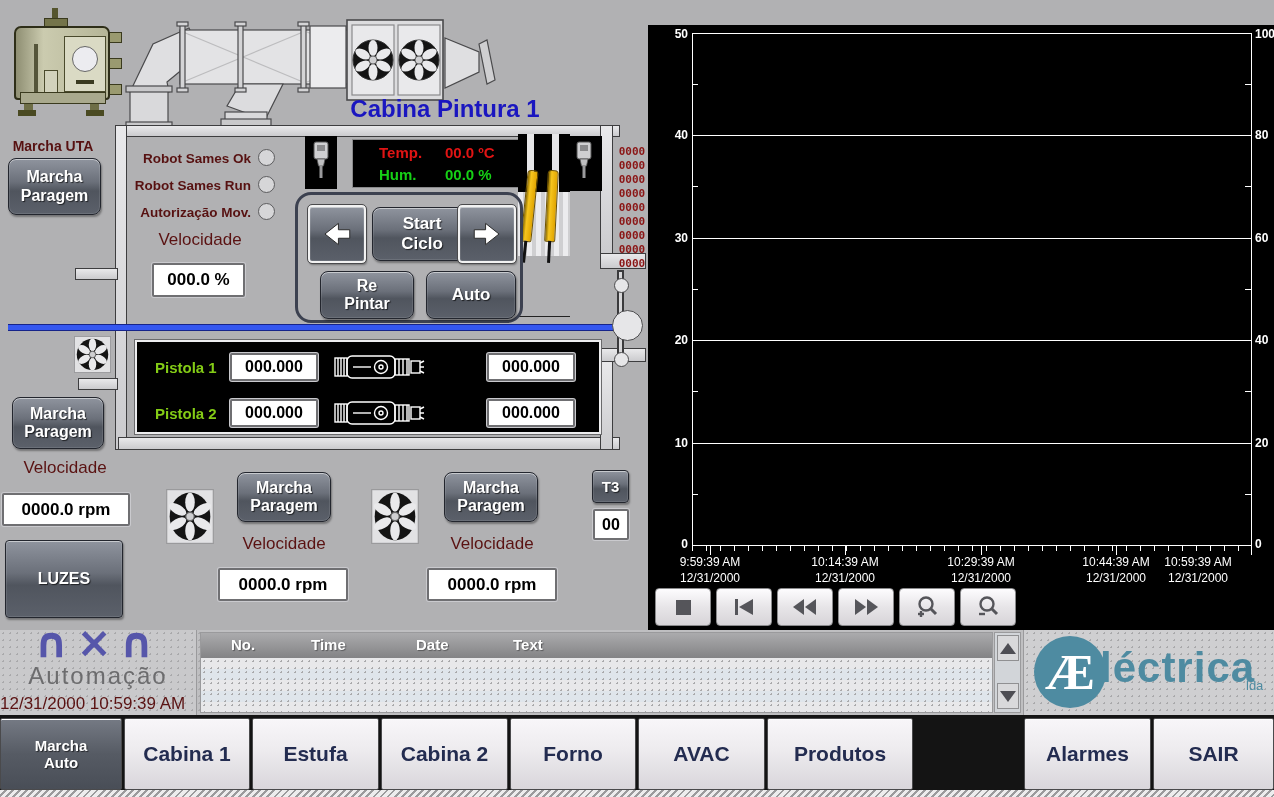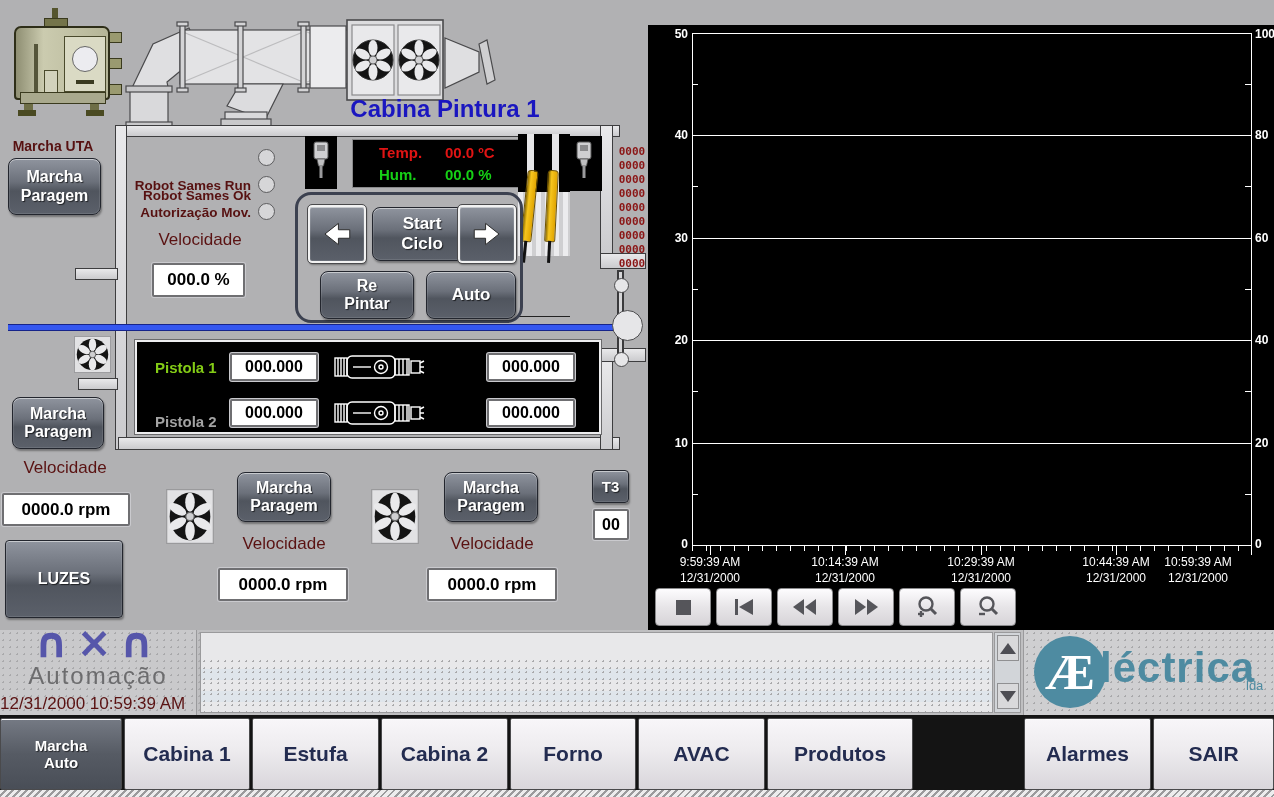--- a/index.html
+++ b/index.html
@@ -166,21 +166,21 @@
     <div class="cnt" style="top:70px;">0000</div>
     <div class="cnt" style="top:84px;">0000</div>
     <div class="cnt" style="top:98px;">0000</div>
     <div class="cnt" style="top:112px;">0000</div>
   </div>
 
   <div class="lbl" style="left:0px;top:138px;width:106px;text-align:center;font-size:14px;">Marcha UTA</div>
   <button class="btn" style="left:8px;top:158px;width:93px;height:57px;font-size:16px;">Marcha
 Paragem</button>
 
-  <div class="lbl" style="left:128px;top:151px;width:123px;text-align:right;font-size:13.5px;margin-top:37px;">Robot Sames Ok</div>
+  <div class="lbl" style="left:128px;top:151px;width:123px;text-align:right;font-size:13.5px;">Robot Sames Ok</div>
   <div class="ind" style="left:258px;top:149px;"></div>
   <div class="lbl" style="left:128px;top:178px;width:123px;text-align:right;font-size:13.5px;">Robot Sames Run</div>
   <div class="ind" style="left:258px;top:176px;"></div>
   <div class="lbl" style="left:128px;top:205px;width:123px;text-align:right;font-size:13.5px;">Autorização Mov.</div>
   <div class="ind" style="left:258px;top:203px;"></div>
   <div class="lbl" style="left:140px;top:230px;width:120px;text-align:center;font-size:17px;font-weight:normal;color:#5a1212;">Velocidade</div>
   <div class="vbox" style="left:152px;top:263px;width:93px;height:34px;font-size:17px;">000.0 %</div>
 
   <div class="abs" style="left:305px;top:136px;width:32px;height:53px;background:#000;"></div>
   <div class="abs" style="left:566px;top:136px;width:36px;height:55px;background:#000;"></div>
@@ -255,21 +255,21 @@
           <path d="M20 14 h18"></path>
         <circle cx="48" cy="14" r="6.5"></circle>
           <circle cx="48" cy="14" r="2"></circle>
         <rect x="62" y="6" width="14" height="16"></rect>
           <path d="M66 6 V22 M70 6 V22 M74 6 V22"></path>
         <rect x="78" y="8" width="9" height="12"></rect>
           <path d="M87 10 l4 -2 M87 18 l4 2 M87 14 h4"></path>
       </g>
     </svg>
     <div class="vbox" style="left:350px;top:11px;width:88px;height:28px;font-size:16px;">000.000</div>
-    <span class="abs" style="left:18px;top:71px;color:#a3a3a3;font-weight:bold;font-size:15px;">Pistola 2</span>
+    <span class="abs" style="left:18px;top:63px;color:#84cc16;font-weight:bold;font-size:15px;">Pistola 2</span>
     <div class="vbox" style="left:93px;top:57px;width:88px;height:28px;font-size:16px;">000.000</div>
     <svg class="abs" style="left:196px;top:57px;" width="118" height="28" viewBox="0 0 118 28">
       <g stroke="#fff" fill="none" stroke-width="1.4">
         <rect x="2" y="5" width="12" height="18"></rect>
           <path d="M5 5 V23 M8 5 V23 M11 5 V23"></path>
         <rect x="14" y="3" width="48" height="22" rx="5"></rect>
           <path d="M20 14 h18"></path>
         <circle cx="48" cy="14" r="6.5"></circle>
           <circle cx="48" cy="14" r="2"></circle>
         <rect x="62" y="6" width="14" height="16"></rect>
@@ -421,20 +421,26 @@
 
   <div class="abs dots" style="left:0;top:630px;width:1274px;height:85px;background-color:#bfbfc1;">
 
     <div class="abs dots" style="left:0;top:0;width:196px;height:85px;background-color:#c9c9cb;border-right:1px solid #9a9a9c;">
       <div class="abs" style="left:0;top:-12px;width:196px;text-align:center;font-family:'DejaVu Sans',sans-serif;font-size:42px;font-weight:bold;color:#5656aa;letter-spacing:8px;">∩×∩</div>
       <div class="abs" style="left:0;top:32px;width:196px;text-align:center;font-size:24px;color:#6c6c6e;letter-spacing:2px;">Automação</div>
       <div class="abs" style="left:0;top:64px;width:196px;font-size:17px;font-weight:normal;color:#5a1212;">12/31/2000 10:59:39 AM</div>
     </div>
 
     <div class="abs" style="left:200px;top:2px;width:793px;height:81px;background:#e8e8ea;border:1px solid #9a9a9c;box-sizing:border-box;">
+      <div class="abs" style="left:0;top:0;width:100%;height:25px;background:linear-gradient(#ababad,#838385);">
+        <span class="alarm-hdr-cell" style="left:30px;">No.</span>
+        <span class="alarm-hdr-cell" style="left:110px;">Time</span>
+        <span class="alarm-hdr-cell" style="left:215px;">Date</span>
+        <span class="alarm-hdr-cell" style="left:312px;">Text</span>
+      </div>
       <div class="arow dots" style="top:25px;background-color:#e8e8ea;"></div>
       <div class="arow dots" style="top:36px;background-color:#dfe5eb;"></div>
       <div class="arow dots" style="top:47px;background-color:#e8e8ea;"></div>
       <div class="arow dots" style="top:58px;background-color:#dfe5eb;"></div>
       <div class="arow dots" style="top:69px;height:10px;background-color:#e8e8ea;"></div>
     </div>
 
     <div class="abs" style="left:994px;top:2px;width:27px;height:81px;background:#d2d5d9;border:1px solid #9a9a9c;box-sizing:border-box;">
       <div class="sbtn" style="top:2px;">
           <span class="tri-up"></span>

